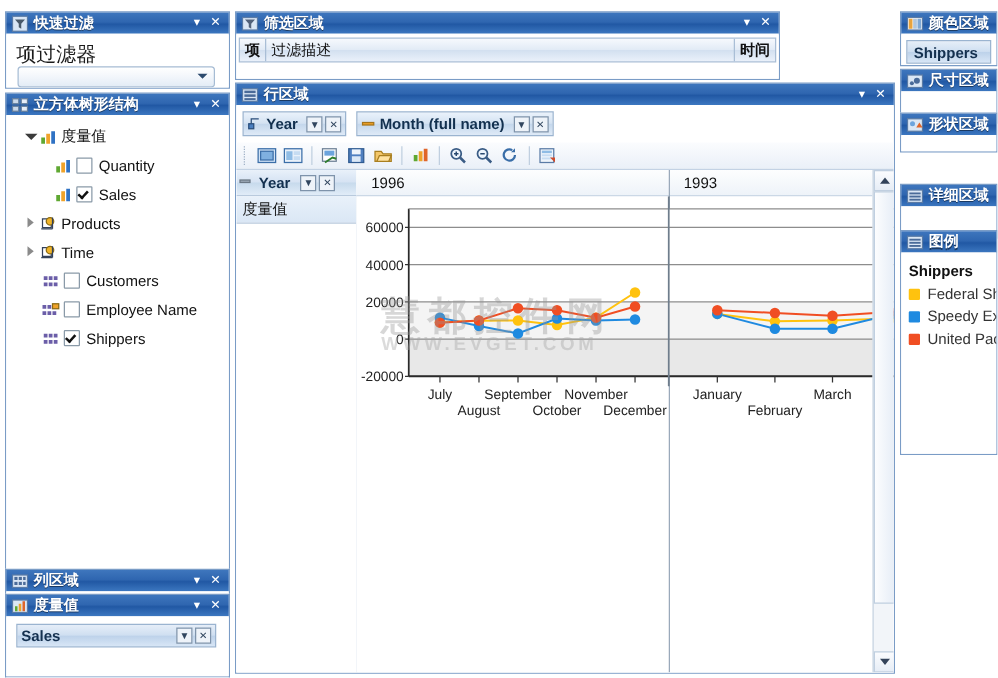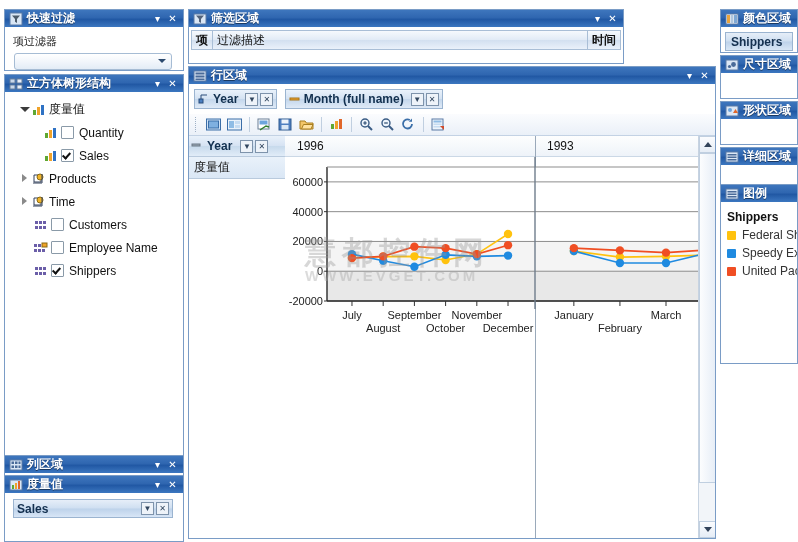--- a/index.html
+++ b/index.html
@@ -21,21 +21,21 @@
   .ptitle .tbtn{width:13px;height:13px;display:flex;align-items:center;justify-content:center;
     color:#fff;font-size:10px;line-height:1;cursor:pointer;margin-right:2px;}
   .pbody{position:absolute;left:0;right:0;top:17px;bottom:0;background:#ffffff;overflow:hidden;}
 
   
   .ticon{width:14px;height:14px;flex:0 0 14px;margin-left:2px;position:relative;}
 
   
   #pnl-quickfilter{left:4px;top:9px;width:180px;height:62px;}
   #pnl-quickfilter .pbody{padding:0;}
-  .qf-label{position:absolute;left:8px;top:7px;font-size:11px;color:#1a1a1a;}
+  .qf-label{position:absolute;left:8px;top:7px;font-size:16px;color:#1a1a1a;}
   .qf-combo{position:absolute;left:9px;top:26px;width:158px;height:17px;box-sizing:border-box;
     border:1px solid #a6bcd4;border-radius:3px;
     background:linear-gradient(to bottom,#ffffff 0%,#f2f6fb 50%,#e3ecf6 100%);}
   .qf-combo .arrow{position:absolute;right:5px;top:5px;width:0;height:0;
     border-left:4px solid transparent;border-right:4px solid transparent;border-top:4px solid #2c4a6e;}
 
   #pnl-cubetree{left:4px;top:74px;width:180px;height:471px;}
   .tree{padding:6px 0 0 0;}
   .trow{height:23px;display:flex;align-items:center;padding-left:6px;font-size:12px;color:#111;}
   .trow.lvl1{padding-left:14px;}
@@ -115,21 +115,21 @@
     background:linear-gradient(to right,#fcfdfe,#e7eef7);border:1px solid #c0cfe0;}
   .up-tri{width:0;height:0;border-left:4px solid transparent;border-right:4px solid transparent;
     border-bottom:5px solid #33435a;}
   .dn-tri{width:0;height:0;border-left:4px solid transparent;border-right:4px solid transparent;
     border-top:5px solid #33435a;}
 
   
   .rpanel{position:absolute;left:720px;width:78px;box-sizing:border-box;}
   #pnl-color{top:9px;height:44px;}
   #pnl-size{top:55px;height:44px;}
-  #pnl-shape{top:101px;height:44px;}
+  #pnl-shape{top:90px;height:32px;}
   #pnl-detail{top:147px;height:44px;}
   #pnl-legend{top:184px;height:180px;}
   .rchip{margin:5px 4px 0 4px;height:19px;box-sizing:border-box;border:1px solid #9bb4d0;
     background:linear-gradient(to bottom,#e6eef8 0%,#cfdff1 48%,#bdd2ea 52%,#d8e6f6 100%);
     display:flex;align-items:center;padding-left:5px;font-weight:bold;font-size:12px;color:#14304f;}
   .lg-title{padding:8px 0 2px 6px;font-weight:bold;font-size:12px;color:#111;}
   .lg-row{display:flex;align-items:center;height:18px;padding-left:6px;font-size:12px;color:#333;
     white-space:nowrap;}
   .lg-sw{width:9px;height:9px;flex:0 0 9px;margin-right:6px;border-radius:1px;}
 

